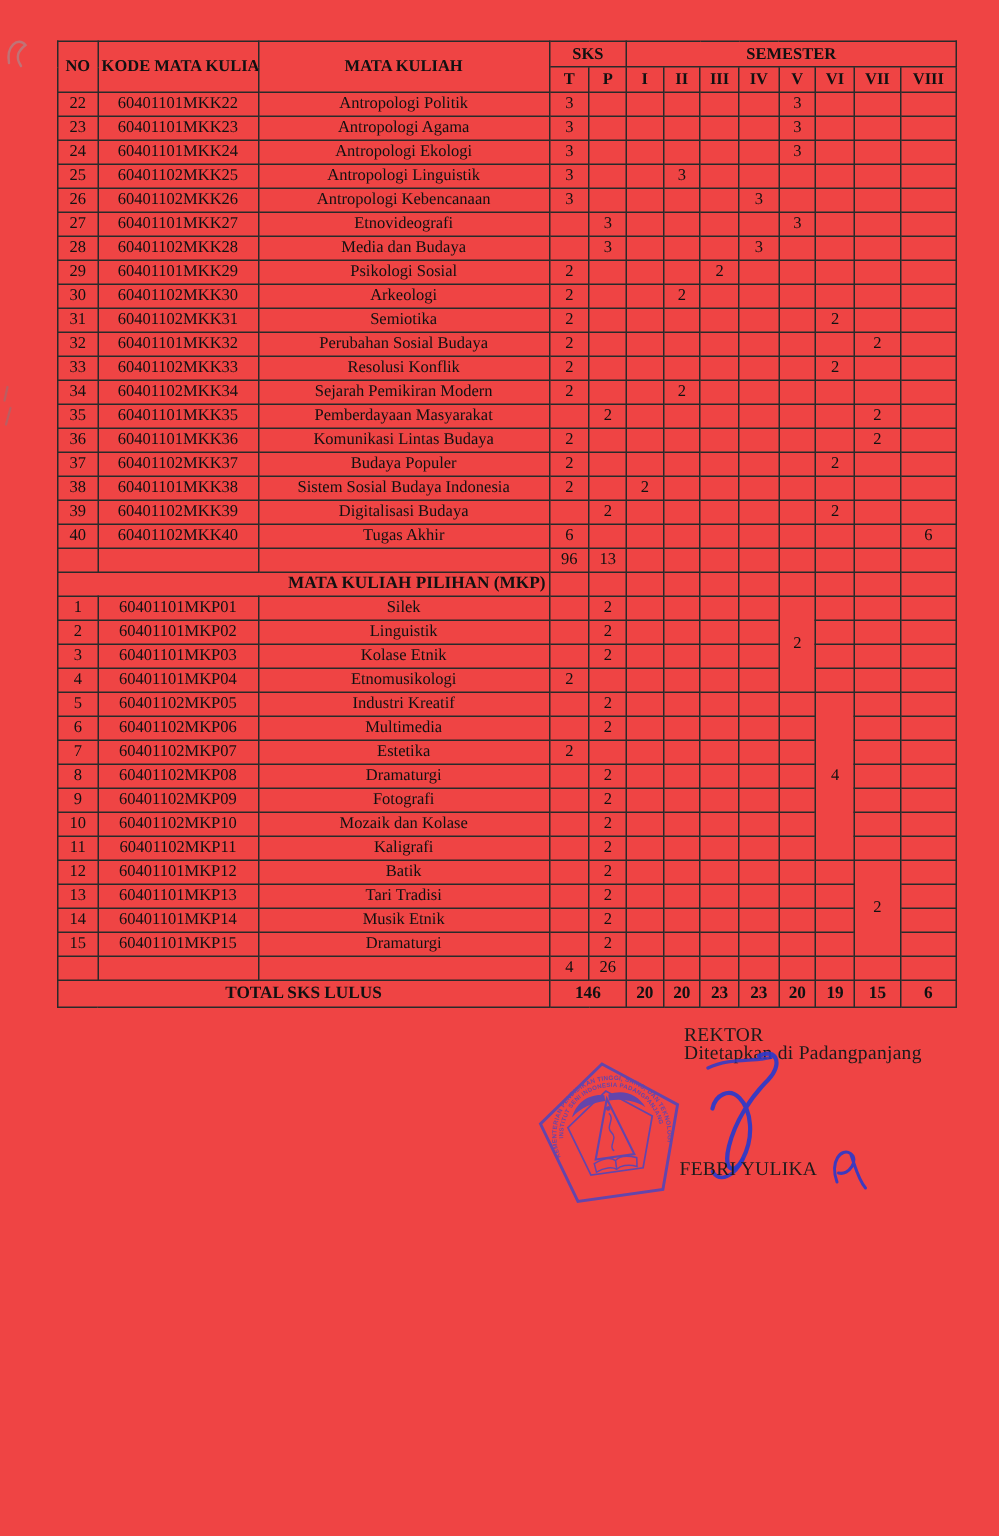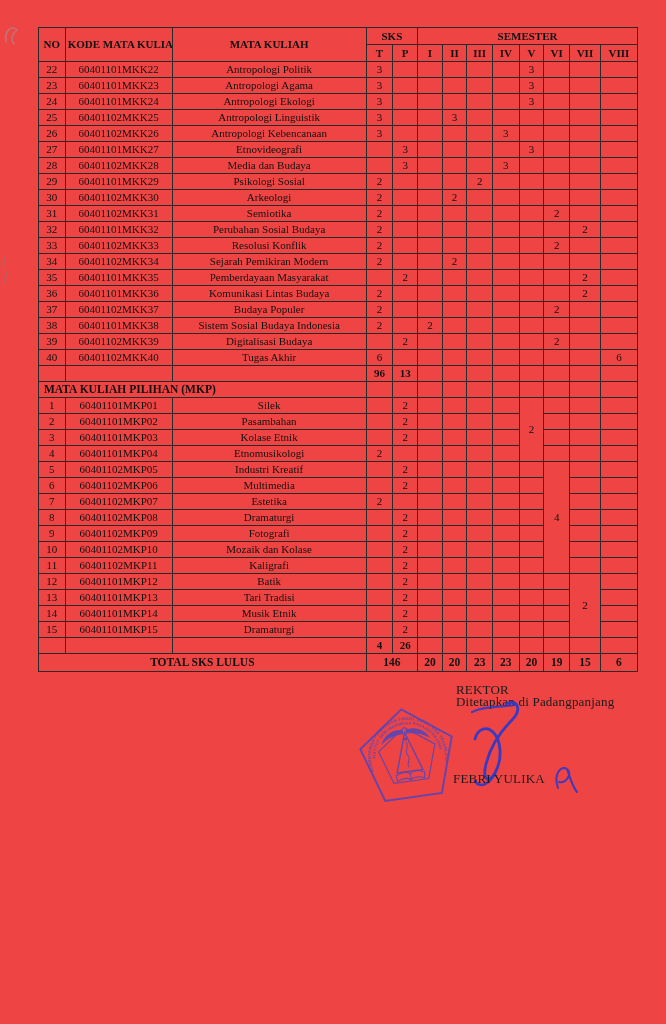--- a/index.html
+++ b/index.html
@@ -4,22 +4,22 @@
 <style>
   html,body{margin:0;padding:0;background:#e8e8e8;}
   .page{position:relative;width:666px;height:1024px;background:#ef4444;overflow:hidden;
         font-family:"Liberation Serif","DejaVu Serif",serif;color:#141414;}
   table.curr{position:absolute;left:38px;top:27px;width:600px;border-collapse:collapse;table-layout:fixed;}
   table.curr th,table.curr td{border:1px solid #2a2a2a;font-family:"Liberation Serif","DejaVu Serif",serif;
         font-size:11px;line-height:1.1;color:#111;padding:0 2px;height:15px;text-align:center;
         overflow:hidden;white-space:nowrap;}
   table.curr th{font-weight:bold;height:16px;}
   td.l{text-align:left;padding-left:4px;}
-  .bold{font-weight:bold;}
-  tr.title-row td:first-child{text-align:left;font-weight:bold;padding-left:5px;font-size:11.5px;}
+  .bold{font-weight:normal;}
+  tr.title-row td:first-child{text-align:right;font-weight:bold;padding-left:5px;font-size:11.5px;}
   tr.total-row td{font-weight:bold;font-size:11.5px;height:17px;text-align:center;}
   .ftxt{position:absolute;font-size:13px;color:#1b1b1b;letter-spacing:.2px;white-space:nowrap;}
   .ditetapkan{left:456px;top:694px;}
   .rektor{left:456px;top:682px;}
   .name{left:453px;top:771px;}
   svg.stamp{position:absolute;left:356px;top:705px;width:104px;height:104px;
             transform:rotate(-8deg);opacity:.82;}
   svg.sig{position:absolute;left:448px;top:696px;width:92px;height:96px;}
   svg.paraf{position:absolute;left:549px;top:762px;width:30px;height:32px;}
   svg.art1{position:absolute;left:2px;top:22px;width:20px;height:26px;opacity:.55;}
@@ -399,21 +399,21 @@
           <td></td>
           <td></td>
           <td rowspan="4">2</td>
           <td></td>
           <td></td>
           <td></td>
         </tr>
         <tr>
           <td>2</td>
           <td>60401101MKP02</td>
-          <td class="l">Pasambahan</td>
+          <td class="l">Linguistik</td>
           <td></td>
           <td>2</td>
           <td></td>
           <td></td>
           <td></td>
           <td></td>
           <td></td>
           <td></td>
           <td></td>
         </tr>

